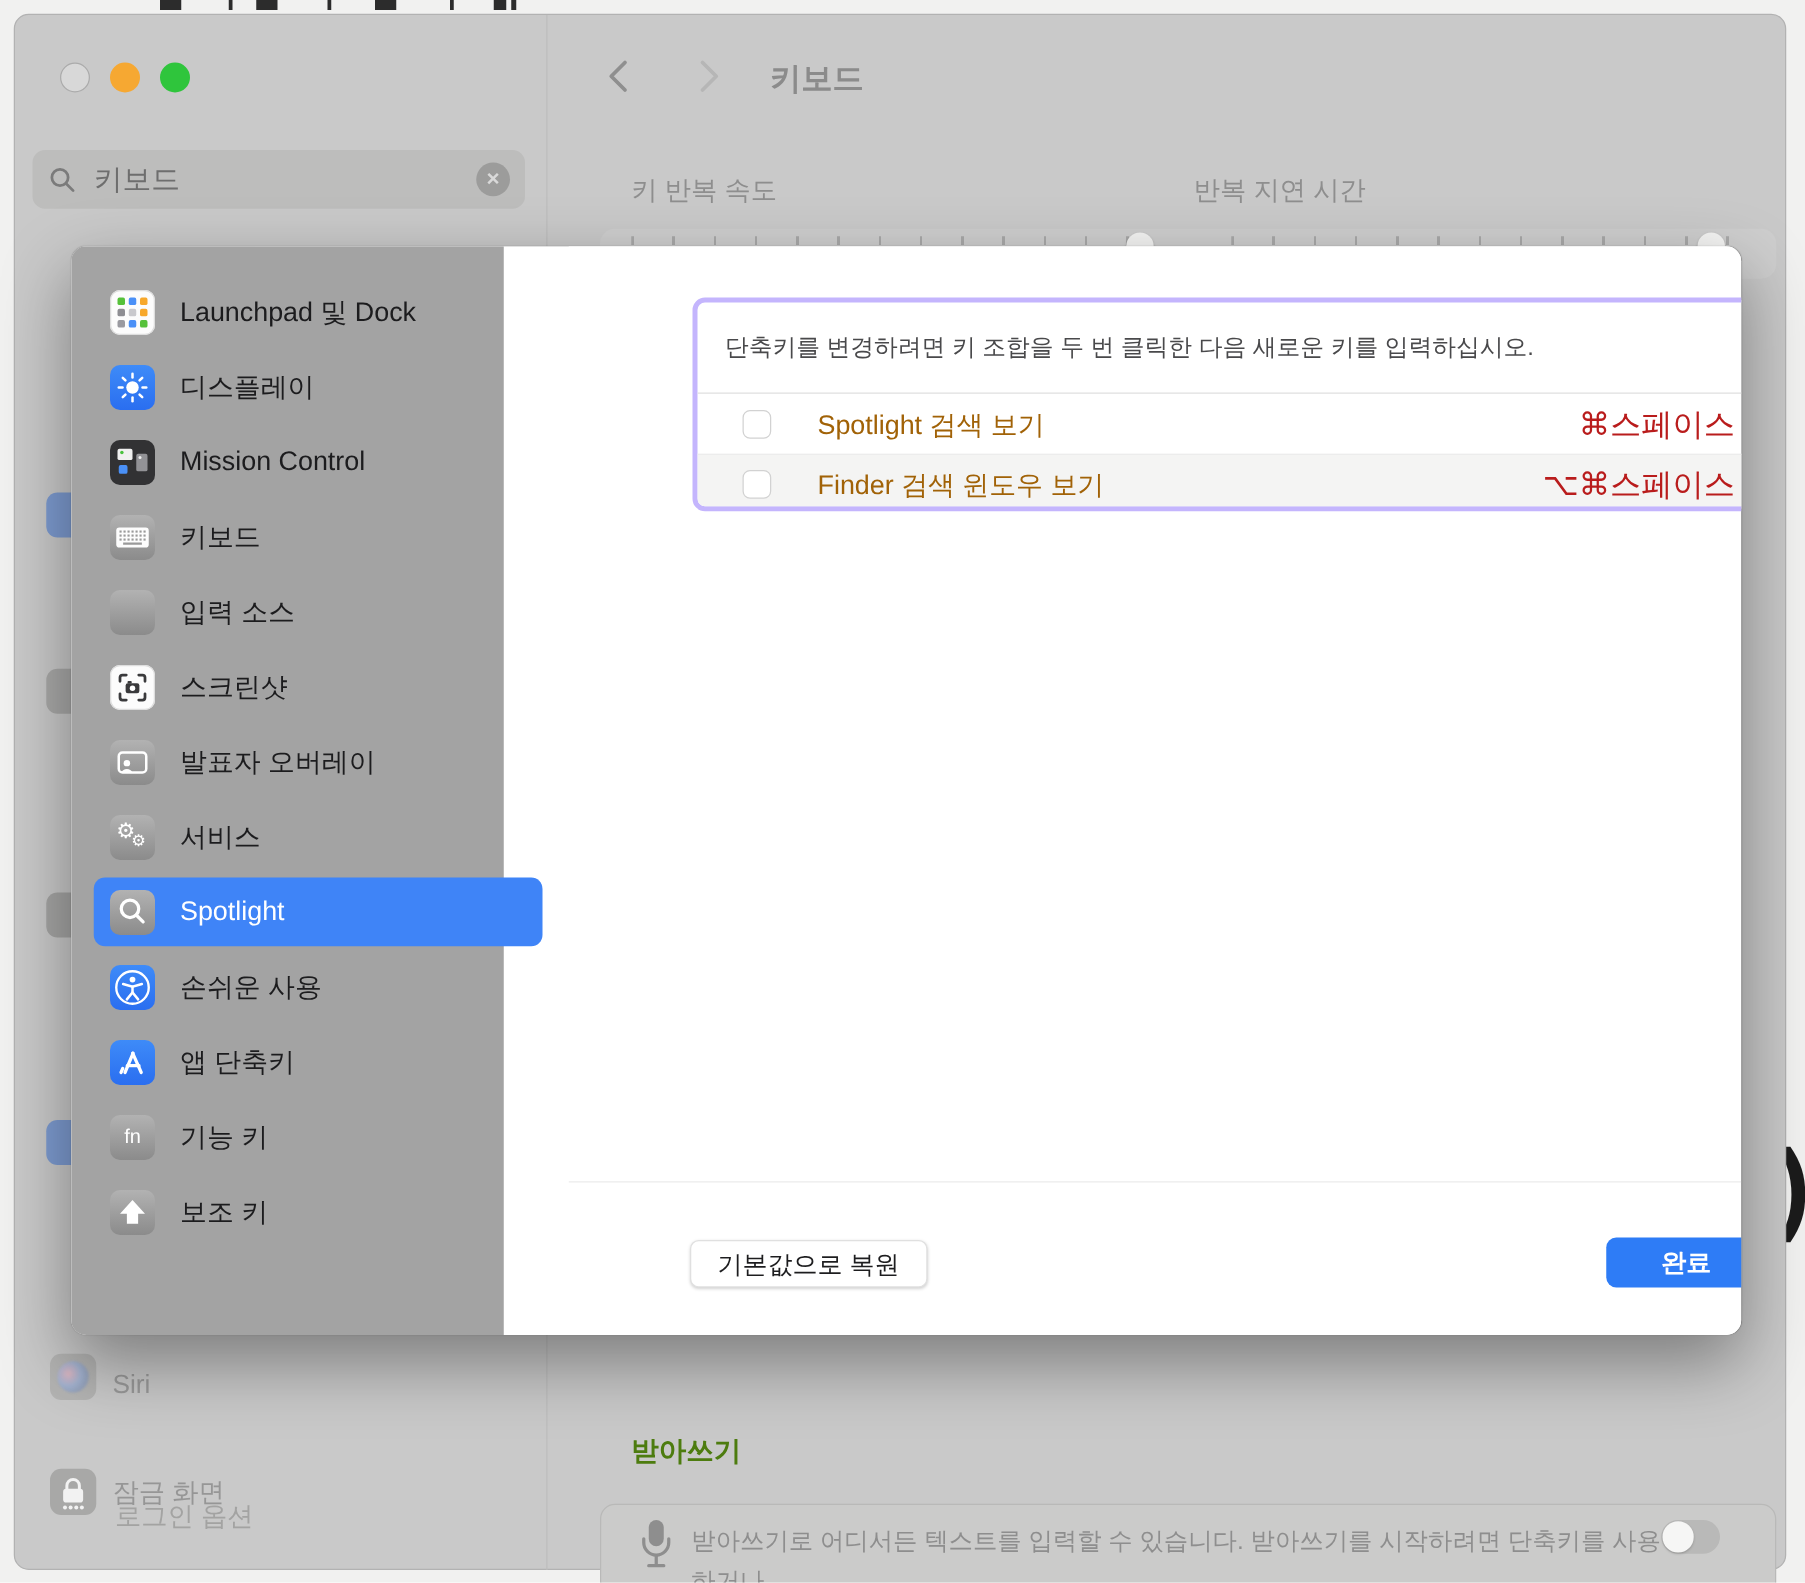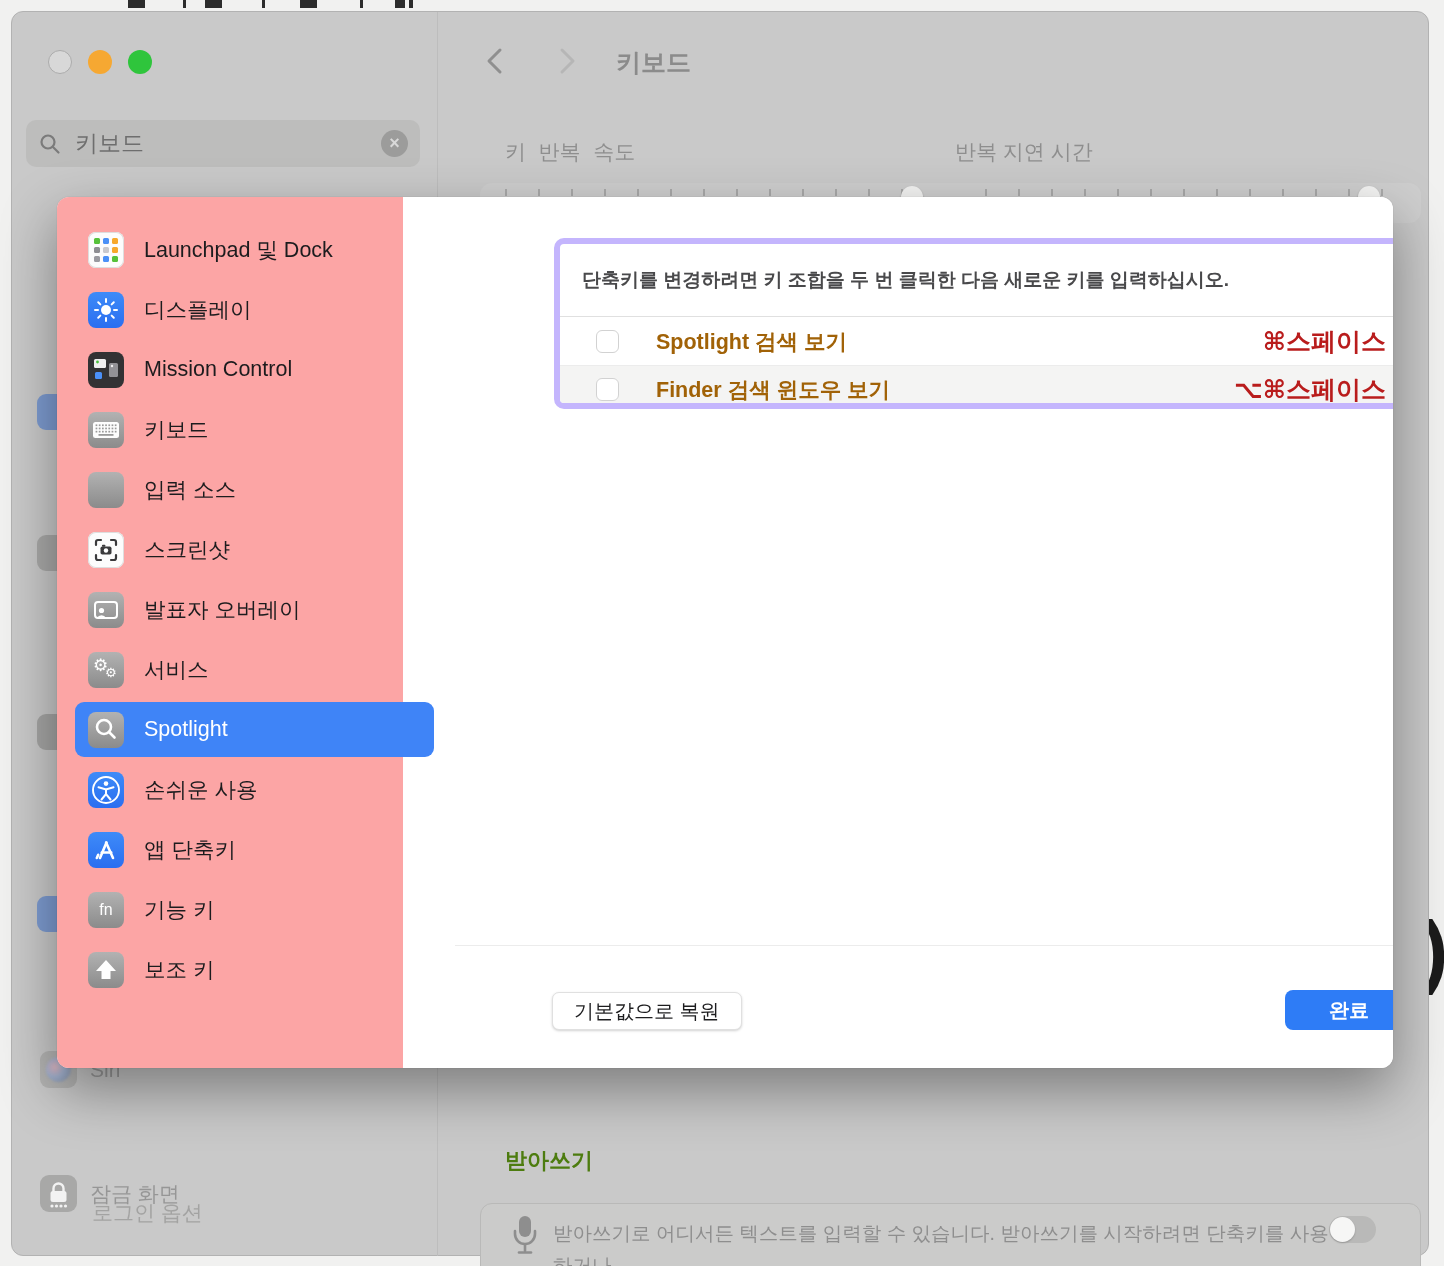--- a/index.html
+++ b/index.html
@@ -57,21 +57,21 @@
               background:radial-gradient(circle at 35% 40%, #e8b9c8 0%, #9fb3d8 45%, #8fa0c0 70%, #b0b0b0 100%);
               filter:blur(1px); opacity:.8; }
   .lock-tile { background:#a8a8a7; }
 
   .left-frag { position:absolute; left:37px; width:20px; height:36px; z-index:3;
                border-top-left-radius:9px; border-bottom-left-radius:9px; }
 
   
   .sheet { position:absolute; left:57px; top:197px; width:1336px; height:871px; border-radius:12px;
            background:#ffffff; box-shadow:0 22px 55px rgba(0,0,0,.38), 0 0 1px rgba(0,0,0,.3); z-index:6; overflow:hidden; }
-  .sheet-sidebar { position:absolute; left:0; top:0; width:346px; height:871px; background:#fca5a5; }
+  .sheet-sidebar { position:absolute; left:0; top:0; width:346px; height:871px; background:#a3a3a3; }
   .sheet-item { position:absolute; left:18px; width:359px; height:55px; border-radius:9px;
                 display:flex; align-items:center; padding-left:13px; }
   .sheet-item .lbl { margin-left:20px; font-size:21.5px; color:#1c1c1e; }
   .sheet-item.selected { background:#3f84f7; }
   .sheet-item.selected .lbl { color:#ffffff; }
 
   .tile { width:36px; height:36px; border-radius:8px; position:relative; overflow:hidden; flex:0 0 auto; }
   .tile svg { position:absolute; left:0; top:0; }
   .tile-white { background:#fcfcfc; box-shadow:inset 0 0 0 1px #dedede; }
   .tile-blue { background:linear-gradient(#3e8bf8,#2a6ef0); }
@@ -80,21 +80,21 @@
   .lp-grid { position:absolute; left:6px; top:6px; width:24px; height:24px;
              display:grid; grid-template-columns:repeat(3,1fr); grid-template-rows:repeat(3,1fr); gap:3px; }
   .lp-grid i { border-radius:1.5px; }
   .gear-big { position:absolute; left:5px; top:3px; color:#fff; font-size:17px; }
   .gear-small { position:absolute; left:17px; top:13px; color:#fff; font-size:13px; }
   .fn-text { position:absolute; left:0; top:0; width:36px; height:36px; display:flex; align-items:center;
              justify-content:center; color:#fff; font-size:16px; }
 
   .sheet-content { position:absolute; left:398px; top:0; width:938px; height:871px; background:#ffffff; }
   .sc-card { position:absolute; left:99px; top:41px; width:858px; height:171px; border-radius:10px;
-             border:6px solid #c4b5fd; background:#fff; overflow:hidden;font-weight:bold; }
+             border:4px solid #c4b5fd; background:#fff; overflow:hidden; }
   .sc-instruction { height:73px; display:flex; align-items:center; padding:0 22px;
                     font-size:19px; color:#49494b; border-bottom:1px solid #e0e0e0; }
   .sc-row { height:48px; display:flex; align-items:center; padding:0 20px 0 36px; }
   .sc-row + .sc-row { border-top:1px solid #ececec; background:#f4f4f3; }
   .checkbox { width:23px; height:23px; border-radius:6px; background:#fff; border:1.5px solid #d2d2d2; flex:0 0 auto; }
   .sc-row .lbl { margin-left:37px; font-size:21.5px; color:#a16207; flex:1 1 auto; }
   .sc-row .shortcut { font-size:25px; color:#b91c1c; }
 
   .footer-sep { position:absolute; left:0; top:748px; width:938px; height:1px; background:#ececec; }
   .btn-restore { position:absolute; left:97px; top:795px; height:38px; padding:0 21px; border-radius:7px;
@@ -138,21 +138,21 @@
   </div>
 
   <svg class="nav-chevron" style="left:483px" viewBox="0 0 24 28">
     <polyline points="17,3 6,14 17,25" fill="none" stroke="#8f8f8f" stroke-width="3" stroke-linecap="round" stroke-linejoin="round"></polyline>
   </svg>
   <svg class="nav-chevron" style="left:555px" viewBox="0 0 24 28">
     <polyline points="7,3 18,14 7,25" fill="none" stroke="#b6b6b6" stroke-width="3" stroke-linecap="round" stroke-linejoin="round"></polyline>
   </svg>
   <div class="nav-title">키보드</div>
 
-  <div class="bg-label" style="left:505px; top:138px;font-family:Liberation Mono, monospace;">키 반복 속도</div>
+  <div class="bg-label" style="left:505px; top:138px;">키 반복 속도</div>
   <div class="bg-label" style="left:955px; top:138px;">반복 지연 시간</div>
 
   <div class="key-card"></div>
   <div class="ticks" style="left:505px; width:404px;"></div>
   <div class="ticks" style="left:985px; width:414px;"></div>
   <div class="slider-knob" style="left:901px; top:186px;"></div>
   <div class="slider-knob" style="left:1358px; top:186px;"></div>
 
   <div class="dict-heading">받아쓰기</div>
   <div class="dict-card">
@@ -164,21 +164,21 @@
     </svg>
     <div class="dict-text">
       <div>받아쓰기로 어디서든 텍스트를 입력할 수 있습니다. 받아쓰기를 시작하려면 단축키를 사용하거나</div>
 
     </div>
     <div class="toggle">
         <div class="knob"></div>
       </div>
   </div>
 
-  <div class="bg-side-item" style="left:40px; top:1051px;">
+  <div class="bg-side-item" style="left:40px; top:1083px;align-items:flex-end;">
     <div class="tile-sm siri-tile">
         <div class="siri-orb"></div>
       </div>
     <span class="lbl" style="margin-left:13px; color:#999999;">Siri</span>
   </div>
   <div class="bg-side-item" style="left:40px; top:1135px;margin-top:40px;">
     <div class="tile-sm lock-tile">
       <svg width="37" height="37" viewBox="0 0 37 37">
         <path d="M13.5,17 v-3.5 a5,5 0 0 1 10,0 V17" fill="none" stroke="#f2f2f2" stroke-width="2.4"></path>
         <rect x="10.5" y="16" width="16" height="11" rx="2.5" fill="#f2f2f2"></rect>

